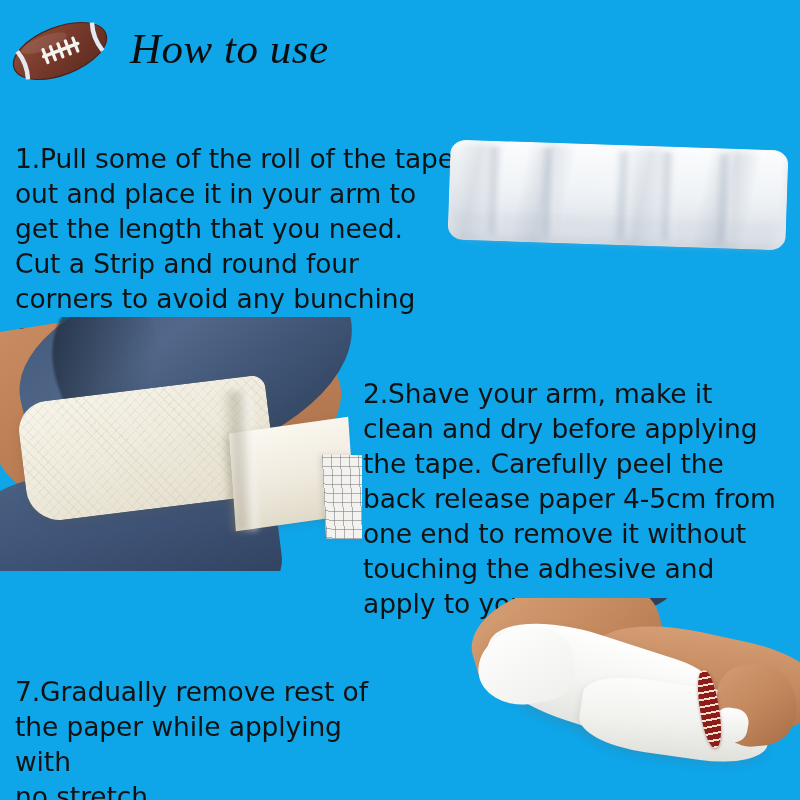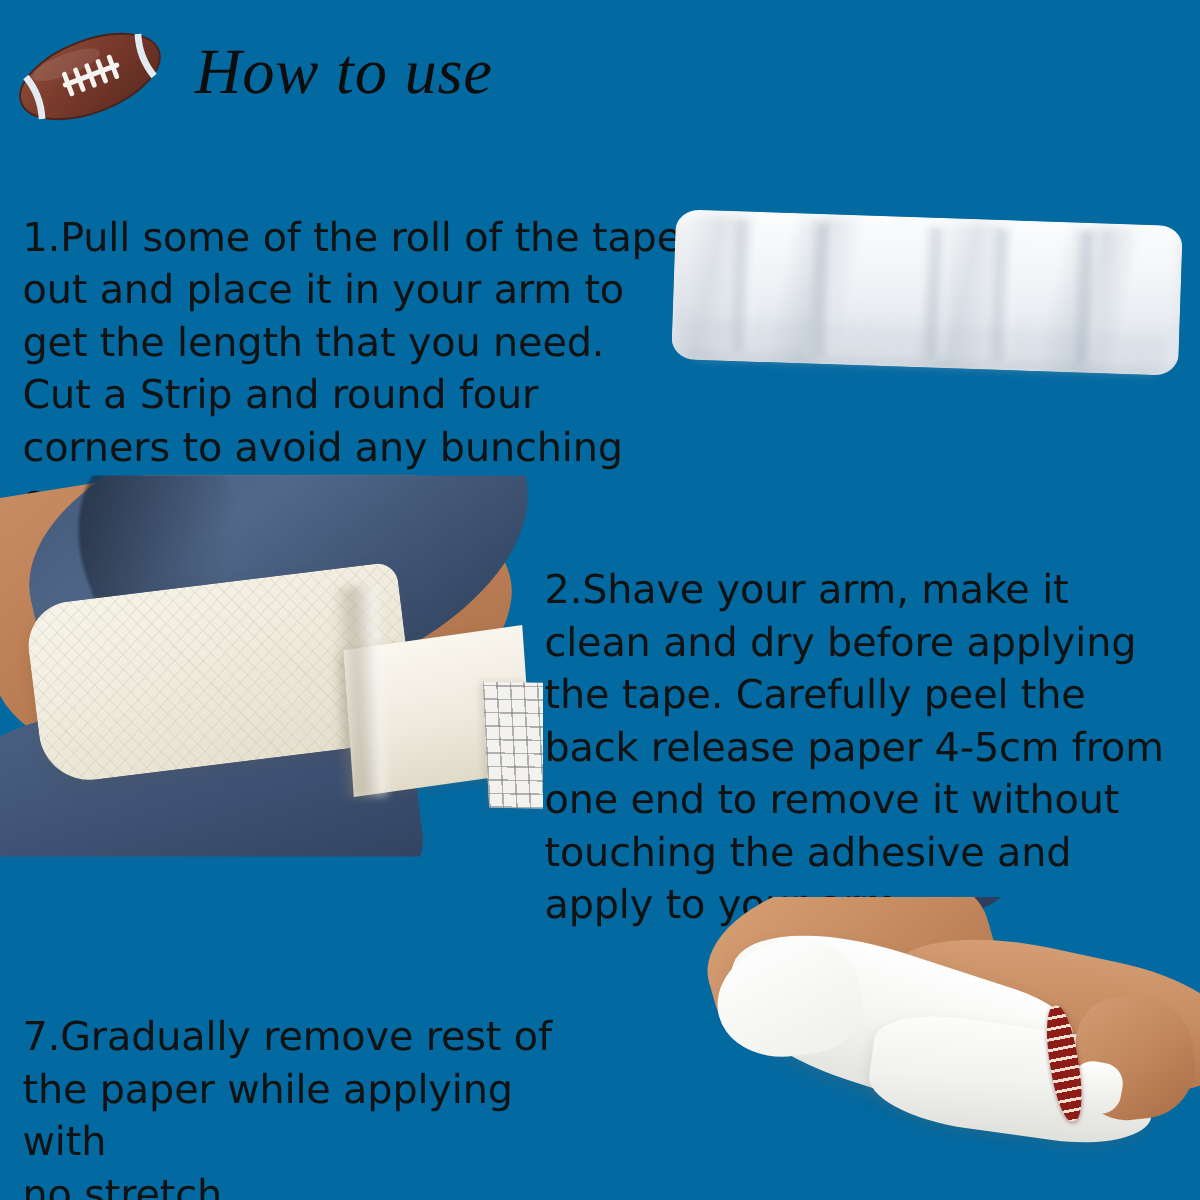--- a/index.html
+++ b/index.html
@@ -4,21 +4,21 @@
 <style>
   html, body {
     margin: 0;
     padding: 0;
     background: #ffffff;
   }
   #page {
     position: relative;
     width: 800px;
     height: 800px;
-    background: #0369a1;
+    background: #0ea5e9;
     overflow: hidden;
     font-family: "DejaVu Sans", sans-serif;
   }
 
   
   .header {
     position: absolute;
     left: 0;
     top: 0;
     width: 800px;

